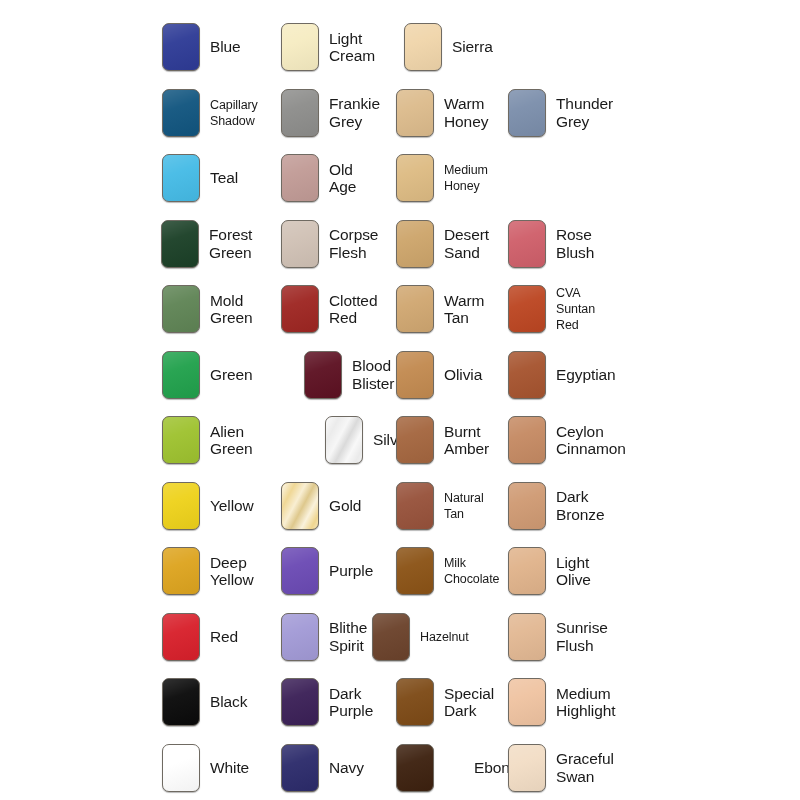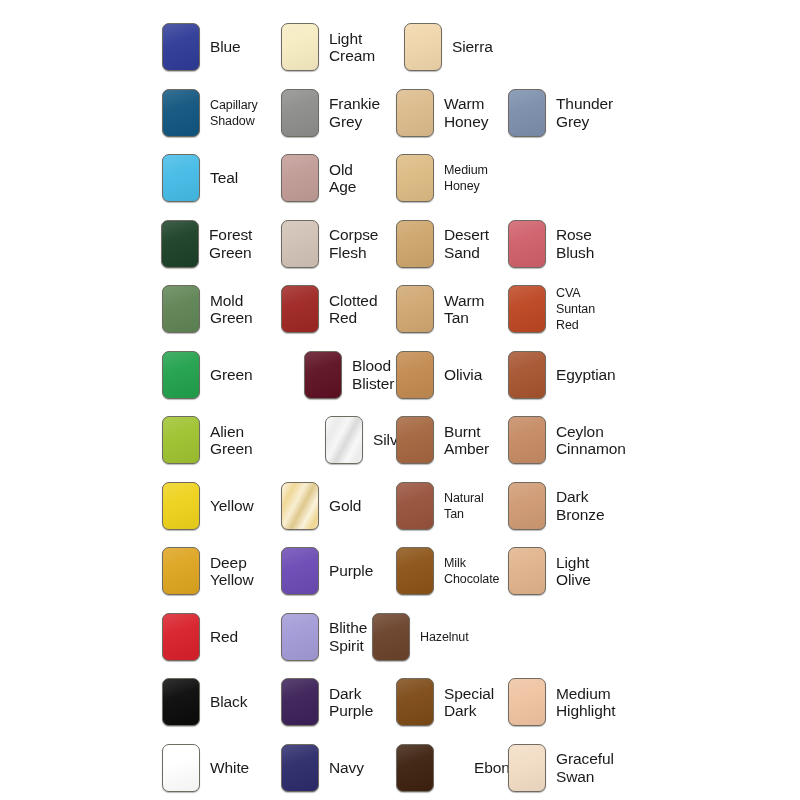--- a/index.html
+++ b/index.html
@@ -277,20 +277,25 @@
       </div>
       <div class="swatch-cell col-1" style="left: 281px;">
         <div class="swatch-chip" title="Blithe Spirit" style="background: rgb(162, 154, 214);"></div>
         <div class="swatch-label">Blithe
 Spirit</div>
       </div>
       <div class="swatch-cell col-2" style="left: 372px;">
         <div class="swatch-chip" title="Hazelnut" style="background: rgb(107, 66, 43);"></div>
         <div class="swatch-label small">Hazelnut</div>
       </div>
+      <div class="swatch-cell col-3" style="left: 508px;">
+        <div class="swatch-chip" title="Sunrise Flush" style="background: rgb(226, 184, 147);"></div>
+        <div class="swatch-label">Sunrise
+Flush</div>
+      </div>
     </div>
     <div class="swatch-row" style="top: 669px;">
       <div class="swatch-cell col-0" style="left: 162px;">
         <div class="swatch-chip" title="Black" style="background: rgb(10, 10, 10);"></div>
         <div class="swatch-label">Black</div>
       </div>
       <div class="swatch-cell col-1" style="left: 281px;">
         <div class="swatch-chip" title="Dark Purple" style="background: rgb(59, 32, 87);"></div>
         <div class="swatch-label">Dark
 Purple</div>

